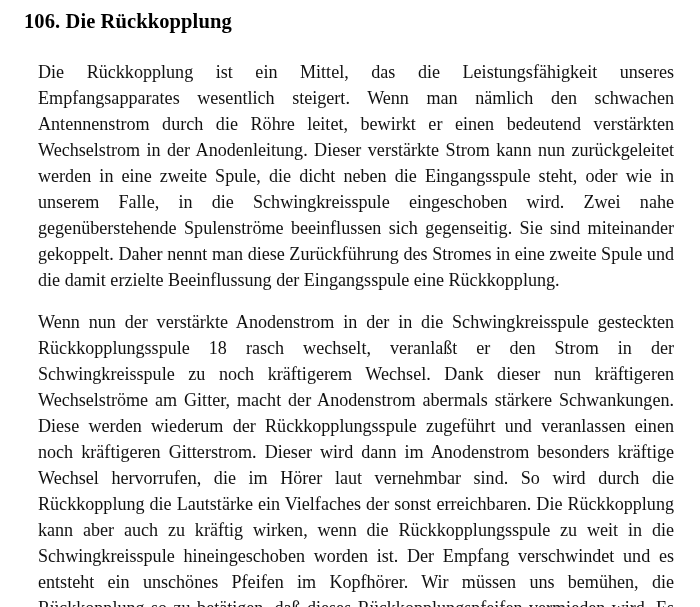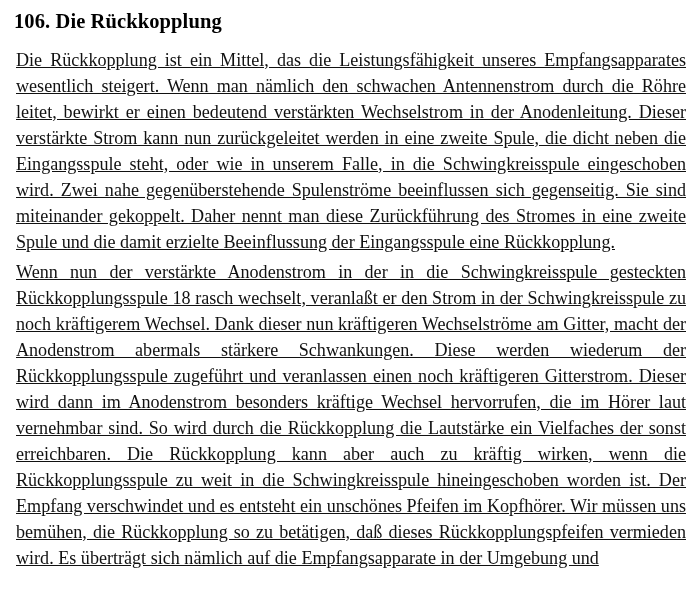--- a/index.html
+++ b/index.html
@@ -11,44 +11,43 @@
     width: 700px;
     height: 607px;
     overflow: hidden;
     font-family: "Liberation Serif", serif;
     color: #111111;
   }
   .page {
     width: 700px;
     height: 607px;
     box-sizing: border-box;
-    padding: 8px 10px 0 12px;
+    padding: 8px 10px 0 22px;
     position: relative;
   }
   .heading {
     font-family: "Liberation Serif", serif;
     font-weight: bold;
     font-size: 20.5px;
     line-height: 1.1;
     margin: 2px 0 10px 2px;
     letter-spacing: 0.1px;
     color: #000000;
   }
   .body-text {
     font-size: 18.1px;
     line-height: 26.0px;
     text-align: justify;
     text-justify: inter-word;
     hyphens: manual;
     color: #111111;
   }
   .body-text p {
-    margin: 4px;
+    margin: 16px;
     text-indent: 0;
-    text-decoration: underline;
   }
   .body-text p + p {
     margin-top: 0px;
   }
   
   .clip-bottom {
     overflow: hidden;
   }
 </style>
 </head>

